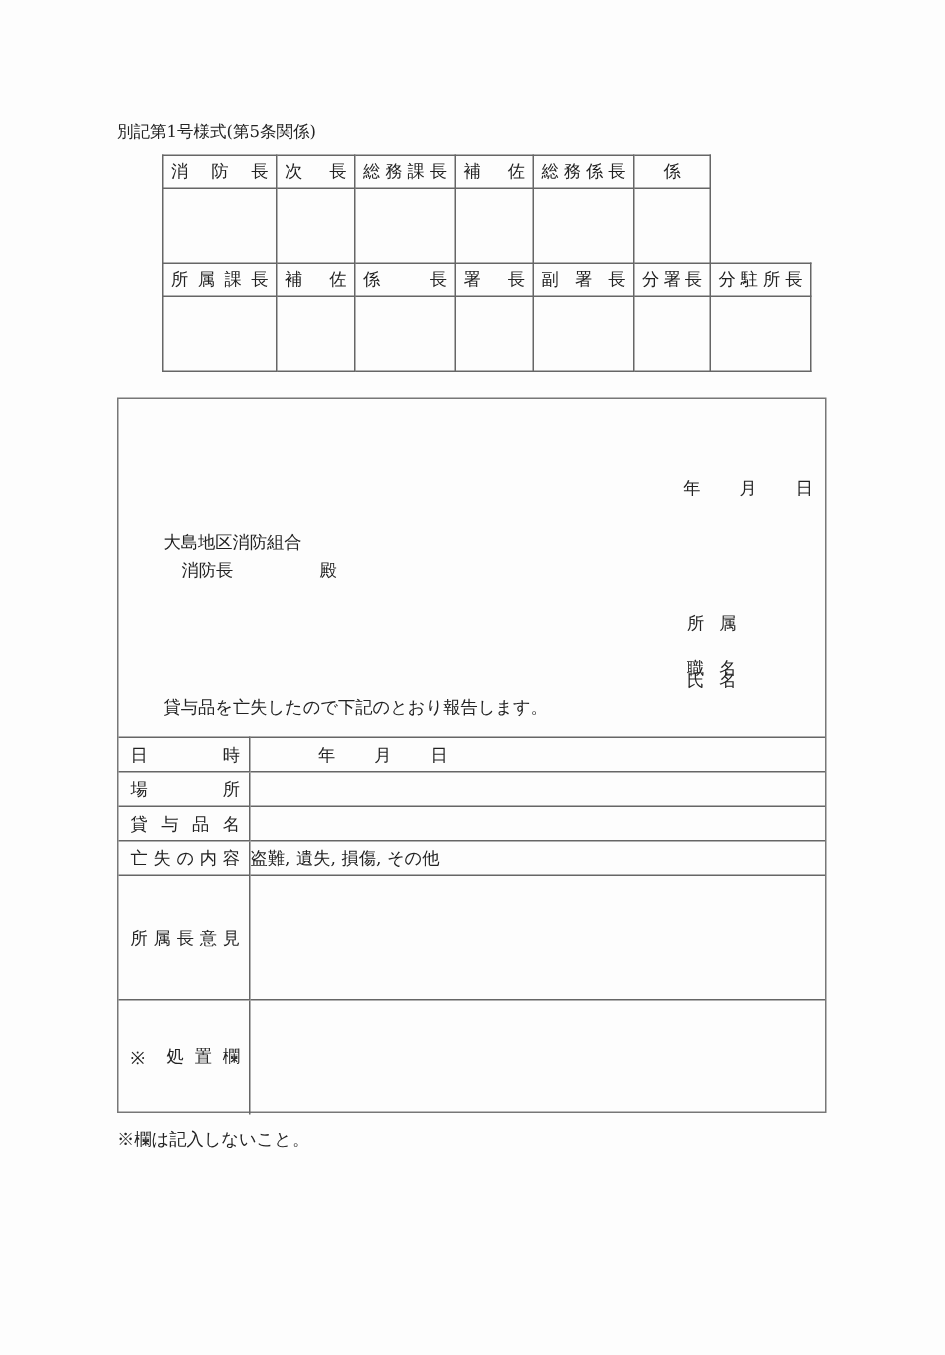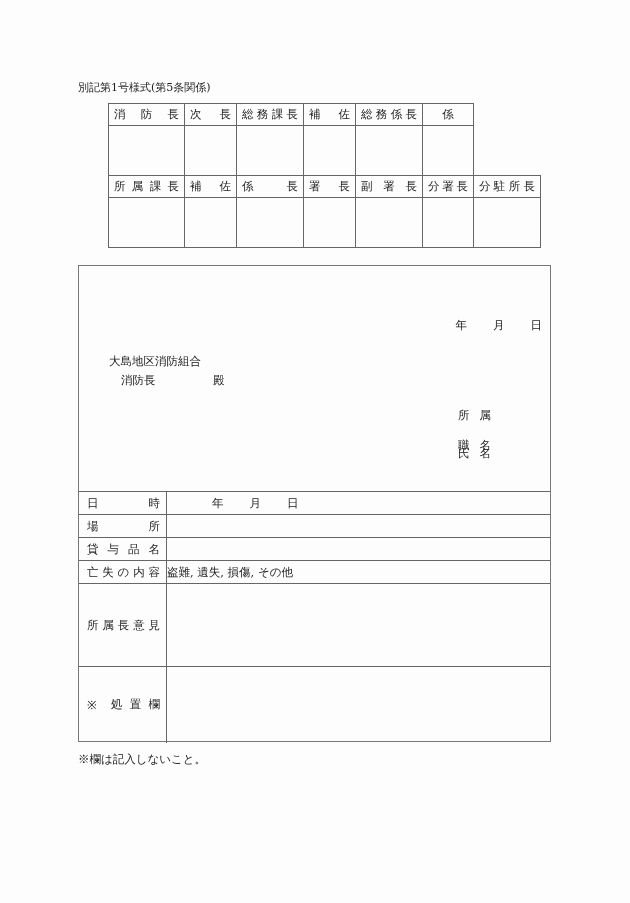--- a/index.html
+++ b/index.html
@@ -159,20 +159,21 @@
     <span>日</span>
   </div>
   <div class="addr1">大島地区消防組合</div>
   <div class="addr2">消防長</div>
   <div class="addr-dono">殿</div>
 
   <div class="sig" style="top:142px">所属</div>
   <div class="sig" style="top:172px">職名</div>
   <div class="sig" style="top:180px">氏名</div>
 
+  <div class="intro">貸与品を亡失したので下記のとおり報告します。</div>
 
   <table class="rows">
     <tbody>
         <tr style="height:23px">
       <td class="lbl">
             <div class="lbl-inner">
               <span>日</span>
               <span>時</span>
             </div>
           </td>

